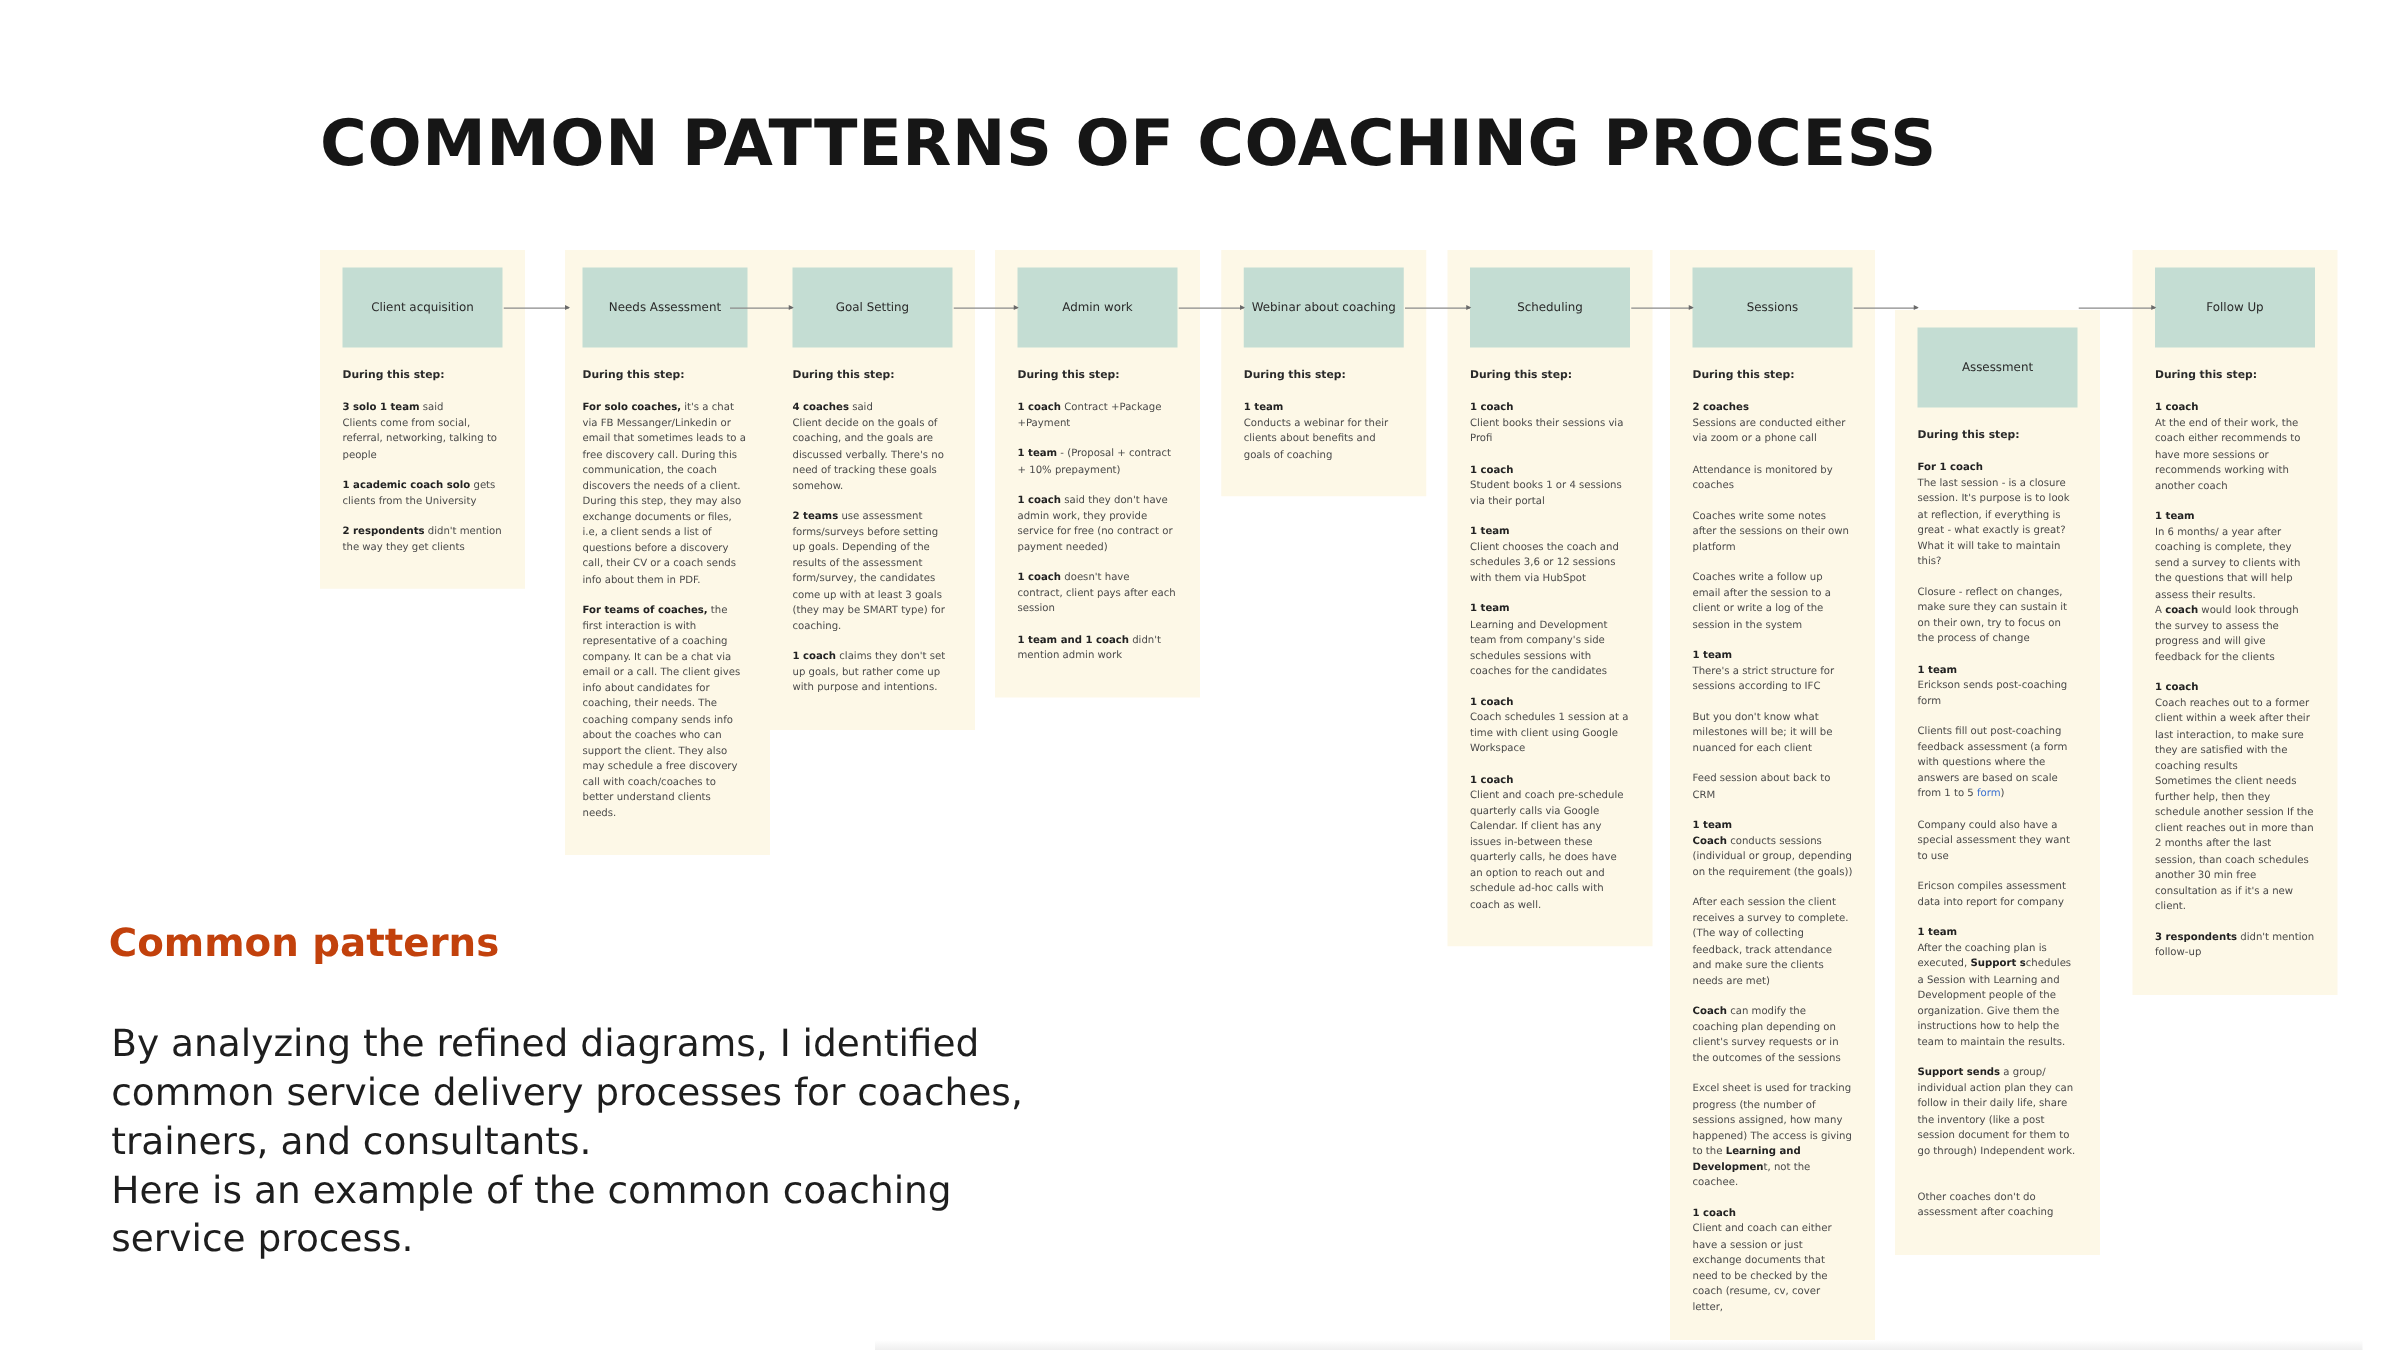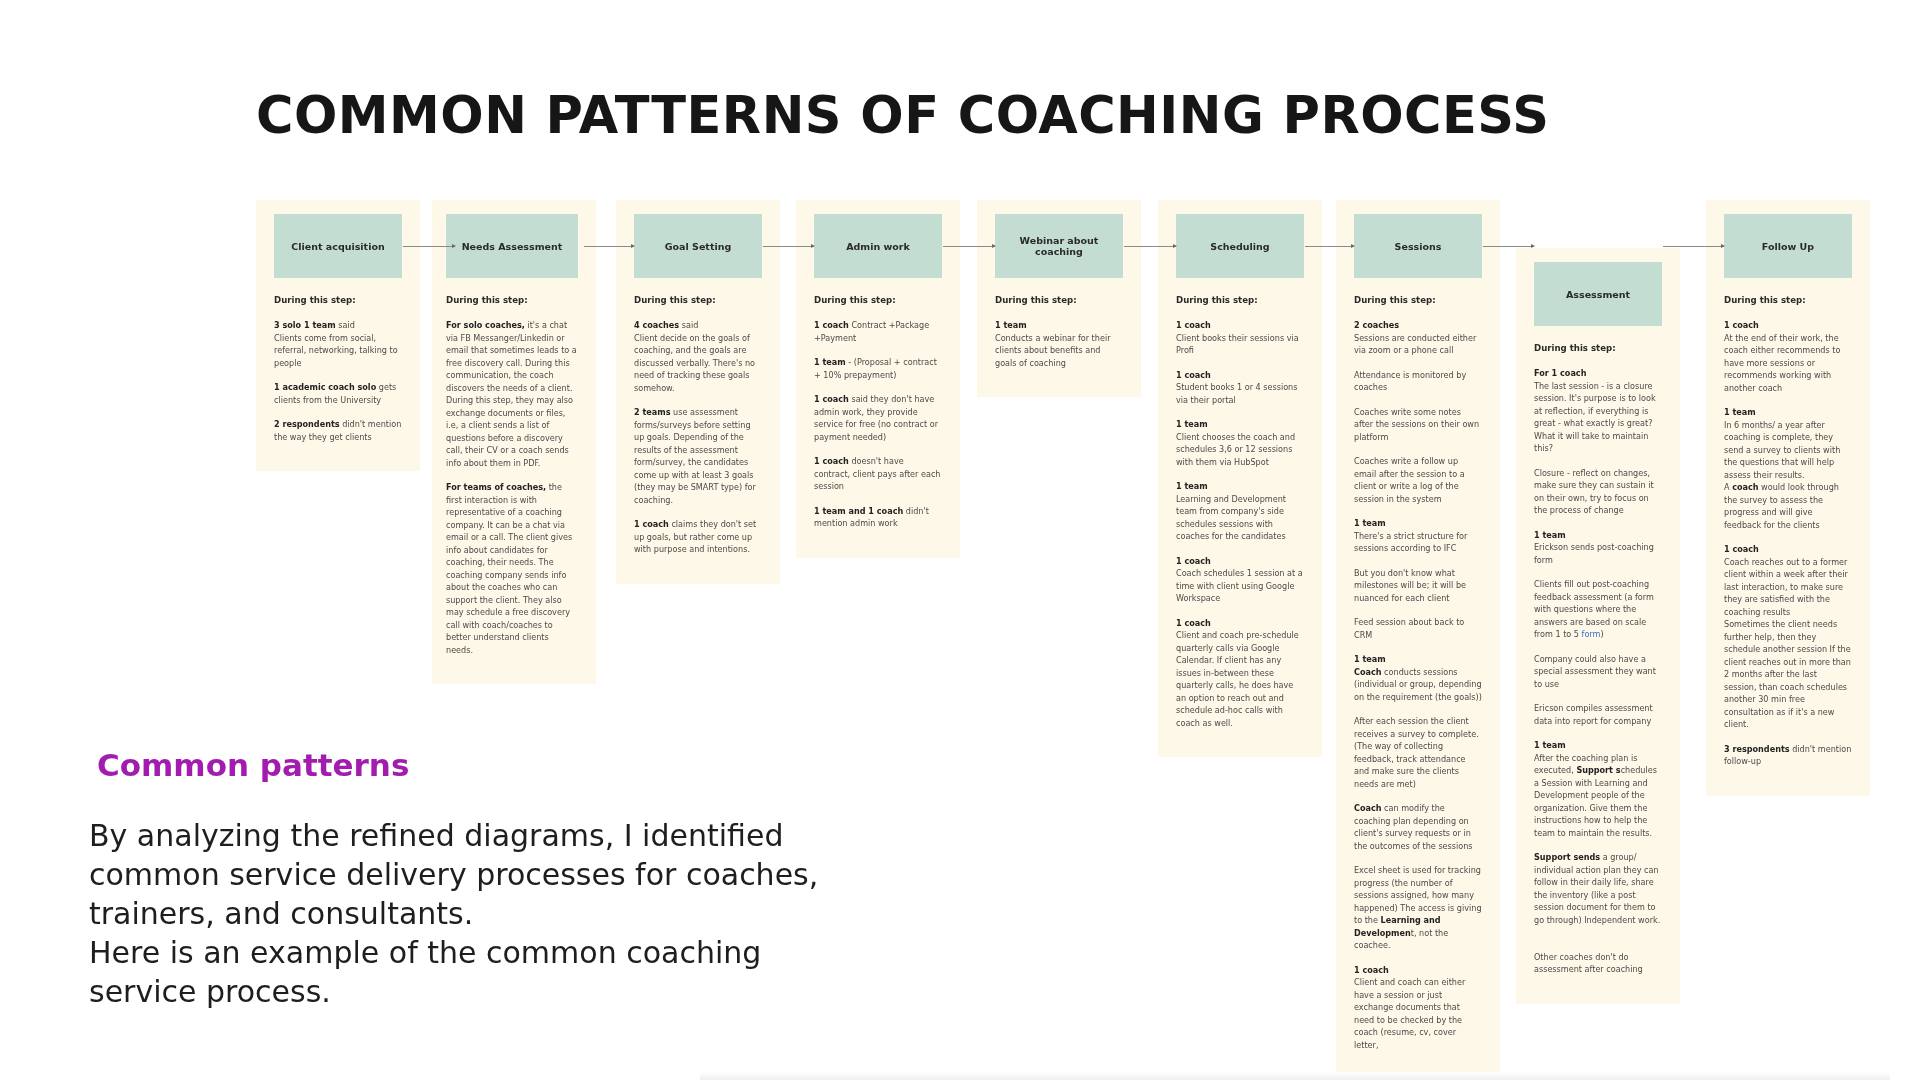--- a/index.html
+++ b/index.html
@@ -13,36 +13,36 @@
       letter-spacing: 0.5px; color: #161616; white-space: nowrap;
     }
     .diagram { position: absolute; left: 0; top: 0; width: 1920px; height: 1080px; }
     .col {
       position: absolute; top: 200px; width: 164px; background: #fdf8e7;
       box-sizing: border-box; padding: 0 18px 16px 18px;
     }
     .step-box {
       margin-top: 14px; height: 64px; background: #c4ddd3;
       display: flex; align-items: center; justify-content: center;
-      font-size: 9.5px; font-weight: 700; color: #2a2a2a; text-align: center;
+      font-size: 9.5px; font-weight: 400; color: #2a2a2a; text-align: center;
     }
     .during { font-size: 8.6px; font-weight: 700; color: #2a2a2a; margin-top: 17px; margin-bottom: 14px; }
     .note { font-size: 8.1px; line-height: 12.5px; color: #4a4a4a; margin-bottom: 12px; }
     .note b { color: #222; font-weight: 700; }
     .note a { color: #3a6fd0; }
     .arrow {
       position: absolute; top: 246px; height: 1px; background: #8a8a8a;
     }
     .arrow::after {
       content: ""; position: absolute; right: -1px; top: -2px;
       border-left: 4px solid #6a6a6a; border-top: 2.5px solid transparent; border-bottom: 2.5px solid transparent;
     }
     .subtitle {
-      position: absolute; left: 85px; top: 735px; margin: 12px;
-      font-family: "DejaVu Sans", sans-serif; font-weight: 700; font-size: 31px; color: #a21caf;
+      position: absolute; left: 85px; top: 735px; margin: 2px;
+      font-family: "DejaVu Sans", sans-serif; font-weight: 700; font-size: 31px; color: #c2410c;
     }
     .desc {
       position: absolute; left: 85px; top: 812px; width: 780px; margin: 4px;
       font-family: "DejaVu Sans", sans-serif; font-size: 30px; line-height: 39px; color: #1e1e1e;
     }
     .bottom-bar {
       position: absolute; left: 700px; right: 30px; bottom: 0; height: 8px;
       background: linear-gradient(#ffffff, #efefef);
     }
   </style>
@@ -54,21 +54,21 @@
 <div class="diagram">
   <div class="col" style="left:256px;">
     <div class="step-box">Client acquisition</div>
     <div class="during">During this step:</div>
     <div class="notes">
         <div class="note"><b>3 solo 1 team</b> said<br>Clients come from social, referral,  networking, talking to people</div>
         <div class="note"><b>1 academic coach solo</b> gets clients from the University</div>
         <div class="note"><b>2 respondents</b> didn't mention the way they get clients</div>
       </div>
   </div>
-  <div class="col" style="left:432px;padding-left:14px;">
+  <div class="col" style="left:452px;padding-left:14px;">
     <div class="step-box">Needs Assessment</div>
     <div class="during">During this step:</div>
     <div class="notes">
         <div class="note"><b>For solo coaches,</b> it's a chat via FB Messanger/Linkedin or email that sometimes leads to a free discovery call. During this communication, the coach discovers the needs of a client. During this step, they may also exchange documents or files, i.e, a client  sends a list of questions before a discovery call, their CV or a coach sends info about them in PDF.</div>
         <div class="note"><b>For teams of coaches,</b> the first interaction is with representative of a coaching company. It can be a chat via email or a call. The client gives info about candidates for coaching, their needs. The coaching company sends info about the coaches who can support the client. They also may schedule a free discovery call with coach/coaches to better understand clients needs.</div>
       </div>
   </div>
   <div class="col" style="left:616px;">
     <div class="step-box">Goal Setting</div>
     <div class="during">During this step:</div>

